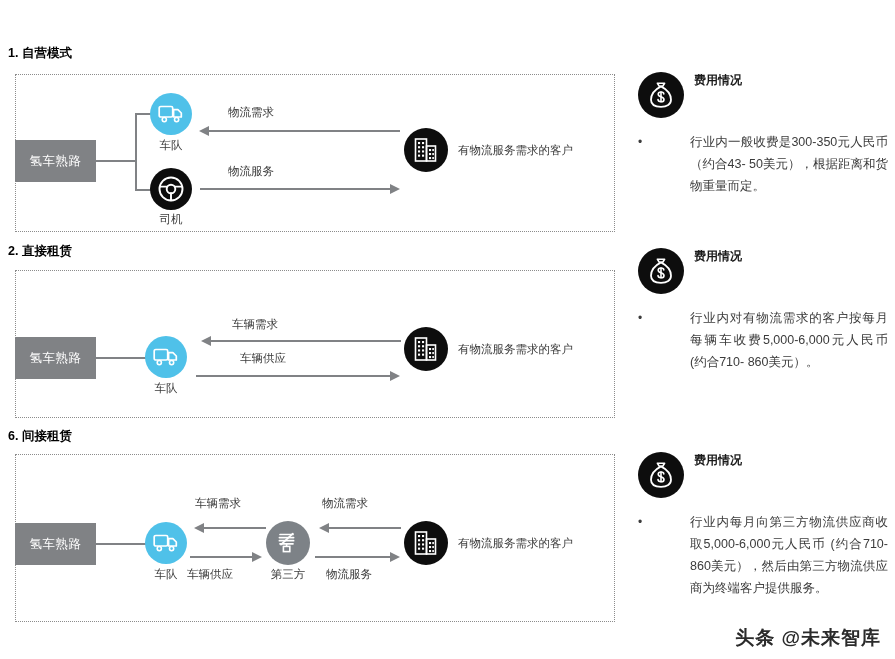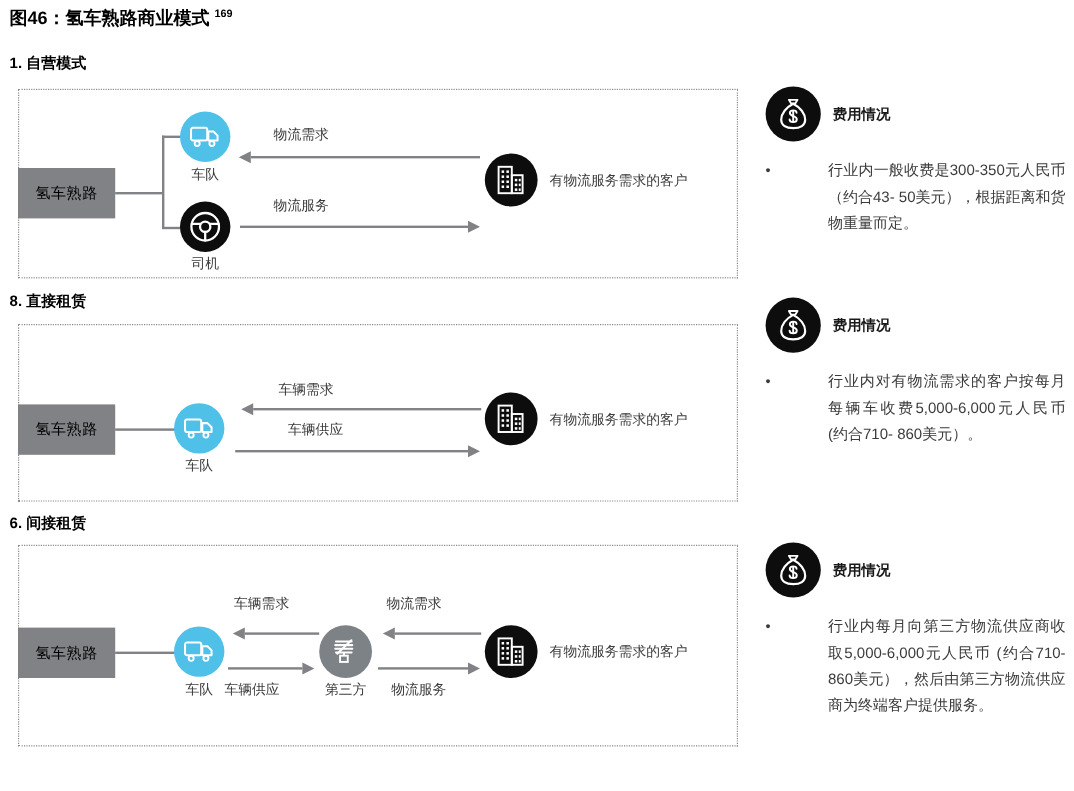--- a/index.html
+++ b/index.html
@@ -56,21 +56,21 @@
     box-sizing: border-box;
   }
   #frame1 { left: 15px; top: 74px; width: 600px; height: 158px; }
   #frame2 { left: 15px; top: 270px; width: 600px; height: 148px; }
   #frame3 { left: 15px; top: 454px; width: 600px; height: 168px; }
 
   
   .company-box {
     position: absolute;
     background: #808285;
-    color: #000000;
+    color: #ffffff;
     font-size: 12.5px;
     display: flex;
     align-items: center;
     justify-content: center;
     letter-spacing: 0.5px;
     box-sizing: border-box;
   }
 
   
   .hline { position: absolute; background: #808285; height: 1.5px; }
@@ -125,21 +125,20 @@
   }
 
   
   .info-panel { position: absolute; width: 250px; }
   #panel1 { left: 638px; top: 72px; }
   #panel2 { left: 638px; top: 248px; }
   #panel3 { left: 638px; top: 452px; }
 
   .info-head {
     display: flex;
-    align-items: center;
     gap: 10px;
     height: 46px;
   }
   .info-badge {
     width: 46px;
     height: 46px;
     min-width: 46px;
     border-radius: 50%;
     background: #0d0d0d;
     display: flex;
@@ -178,23 +177,20 @@
     color: #2b2b2b;
     letter-spacing: 1px;
     white-space: nowrap;
   }
 </style>
 </head>
 <body>
 
 <div class="page">
 
-  <div class="fig-title">
-    <span>图46：氢车熟路商业模式</span><span class="sup">169</span>
-  </div>
 
   <div class="sec-heading" id="sec1-heading">1. 自营模式</div>
 
   <div class="frame" id="frame1"></div>
 
   <div class="company-box" style="left:15px; top:140px; width:81px; height:42px;">氢车熟路</div>
 
   <div class="hline" style="left:96px; top:160px; width:40px;"></div>
   <div class="vline" style="left:135px; top:113px; height:77px;"></div>
   <div class="hline" style="left:135px; top:113px; width:18px;"></div>
@@ -250,21 +246,21 @@
           <rect x="15" y="16" width="2.1" height="2.1"></rect>
             <rect x="18.3" y="16" width="1.6" height="2.1"></rect>
           <rect x="15" y="20" width="2.1" height="2.1"></rect>
             <rect x="18.3" y="20" width="1.6" height="2.1"></rect>
         </g>
       </svg>
     </span>
   </div>
   <div class="customer-label" style="left:458px; top:143px;">有物流服务需求的客户</div>
 
-  <div class="sec-heading" id="sec2-heading">8. 直接租赁</div>
+  <div class="sec-heading" id="sec2-heading">2. 直接租赁</div>
 
   <div class="frame" id="frame2"></div>
 
   <div class="company-box" style="left:15px; top:337px; width:81px; height:42px;">氢车熟路</div>
 
   <div class="hline" style="left:96px; top:357px; width:50px;"></div>
 
   <div class="node-circle node-blue" style="left:145px; top:336px; width:42px; height:42px;">
     <span>
       <svg width="26" height="20" viewBox="0 0 26 20">
@@ -437,14 +433,15 @@
         </svg>
       </div>
       <div class="info-title">费用情况</div>
     </div>
     <div class="info-body">
       <span class="bullet-dot">•</span>
       <span class="bullet-text">行业内每月向第三方物流供应商收取5,000-6,000元人民币 (约合710- 860美元），然后由第三方物流供应商为终端客户提供服务。</span>
     </div>
   </div>
 
+  <div class="watermark">头条 @未来智库</div>
 
 </div>
 
 </body></html>

